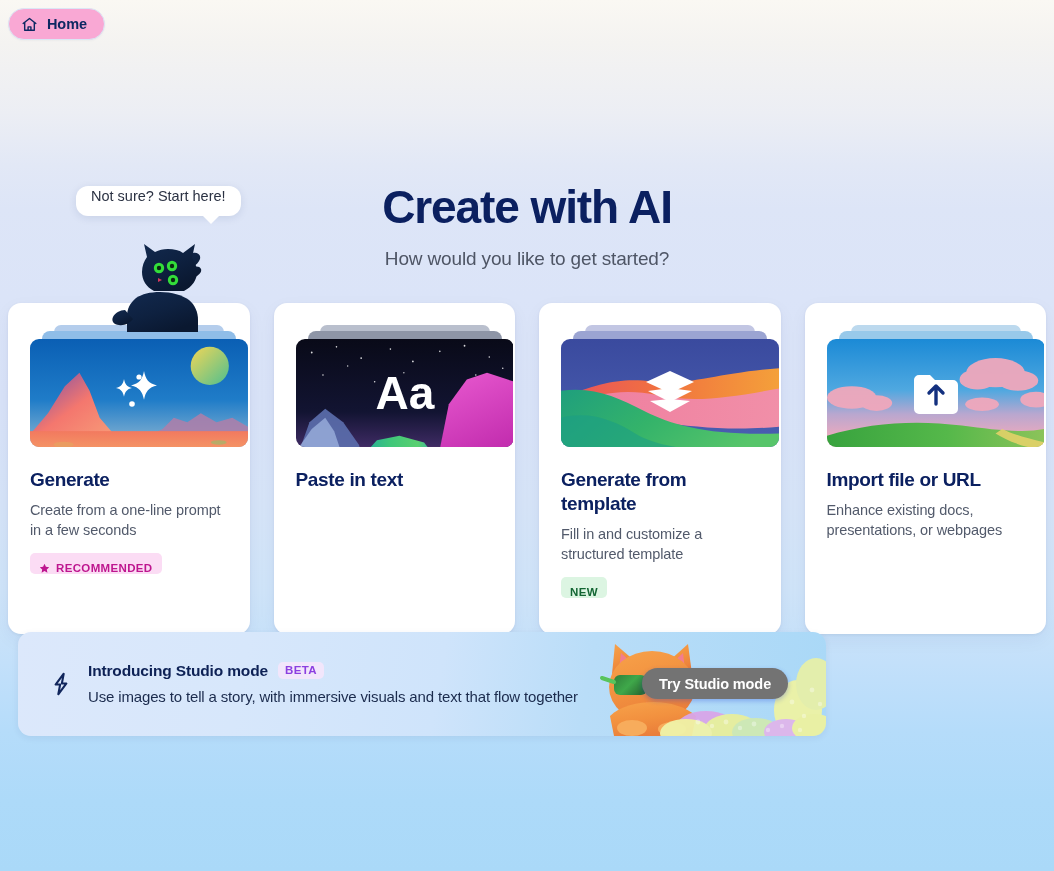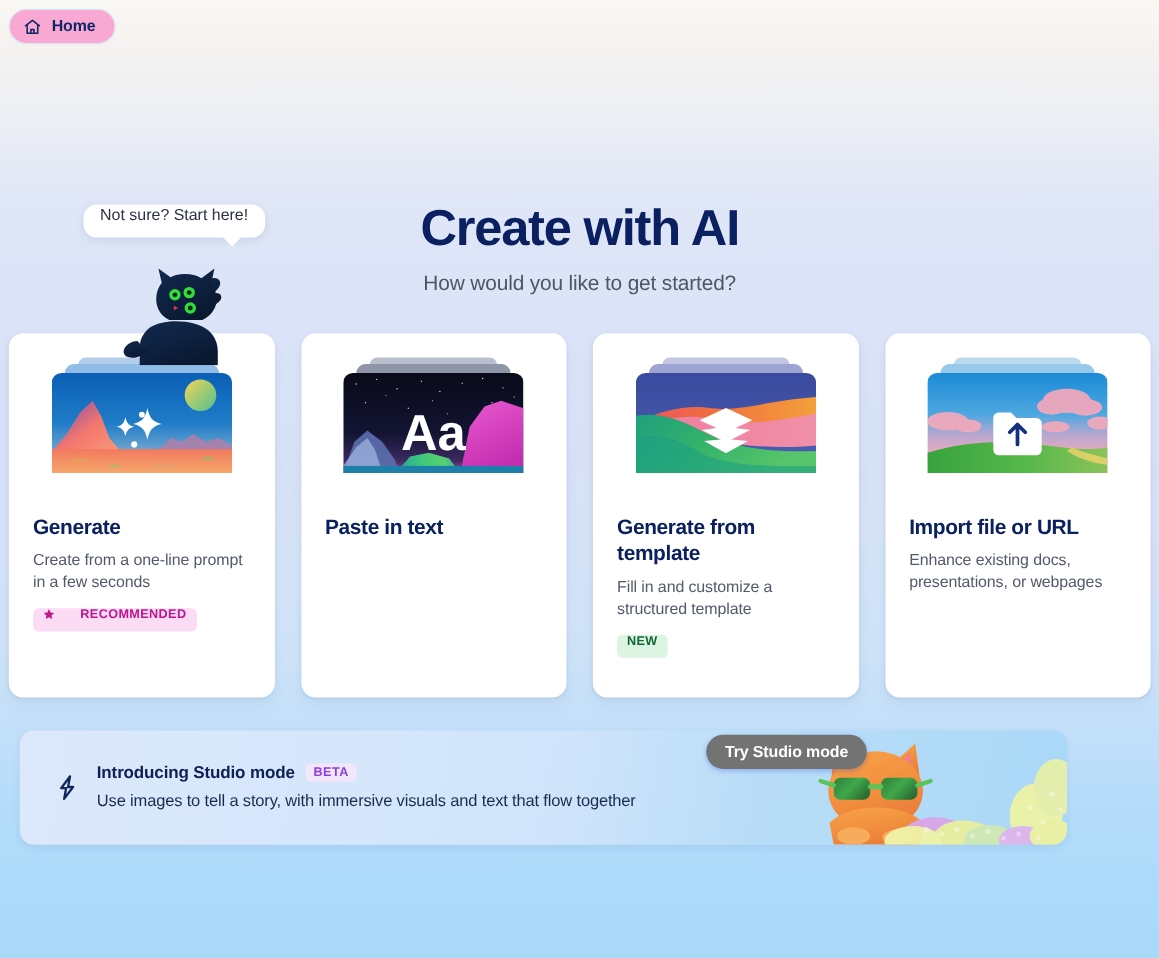--- a/index.html
+++ b/index.html
@@ -137,21 +137,21 @@
     border-radius: 13px;
     padding: 22px 22px 0;
     cursor: pointer;
     box-shadow: 0 1px 3px rgba(22,43,92,0.07), 0 6px 18px rgba(22,43,92,0.05);
     overflow: hidden;
   }
 
   
   .thumb-stack {
     position: relative;
-    width: 164px;
+    width: 218px;
     height: 122px;
     margin: 0 auto;
   }
   .stack-back2 {
     position: absolute;
     left: 24px; right: 24px;
     top: 0;
     height: 26px;
     border-radius: 7px 7px 0 0;
   }
@@ -189,40 +189,40 @@
   }
   .card-desc {
     margin-top: 8px;
     font-size: 14.5px;
     line-height: 20px;
     color: #525a6b;
     letter-spacing: -0.1px;
   }
   .badge {
     display: inline-flex;
-    align-items: flex-start;
-    gap: 23px;
+    align-items: flex-end;
+    gap: 6px;
     margin-top: 13px;
     height: 21px;
     padding: 0 9px;
     border-radius: 5px;
     font-size: 11.5px;
     font-weight: 700;
     letter-spacing: 0.35px;
   }
   .badge.recommended { background: #fbdcf4; color: #be168f; }
   .badge.new { background: #dcf5e2; color: #136633; }
   .badge .star { width: 11px; height: 11px; display: block; }
 
   
   .banner {
     position: absolute;
     left: 18px;
-    top: 664px;
-    width: 952px;
+    top: 632px;
+    width: 808px;
     height: 104px;
     border-radius: 13px;
     overflow: hidden;
     background: linear-gradient(100deg, #dce8fb 0%, #d7e7fb 28%, #cfe4fb 52%, #b9ddf8 70%, #a9d8f7 100%);
     box-shadow: 0 2px 7px rgba(22,43,92,0.07);
   }
   .banner-left {
     position: absolute;
     left: 0; top: 0;
     height: 100%;

